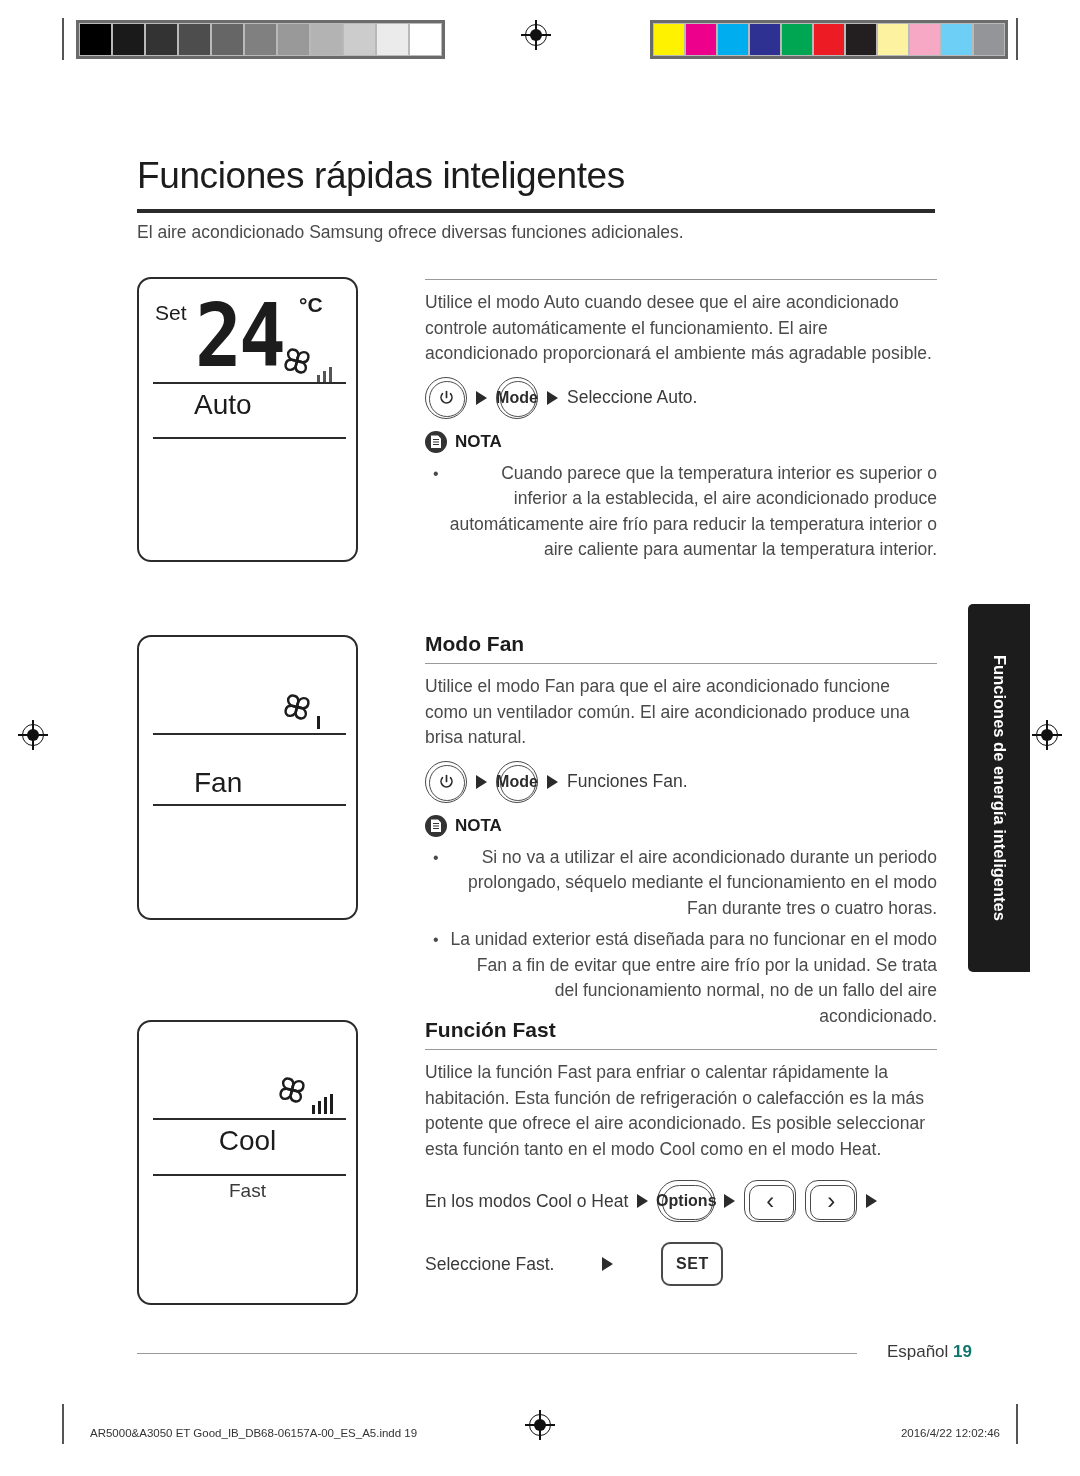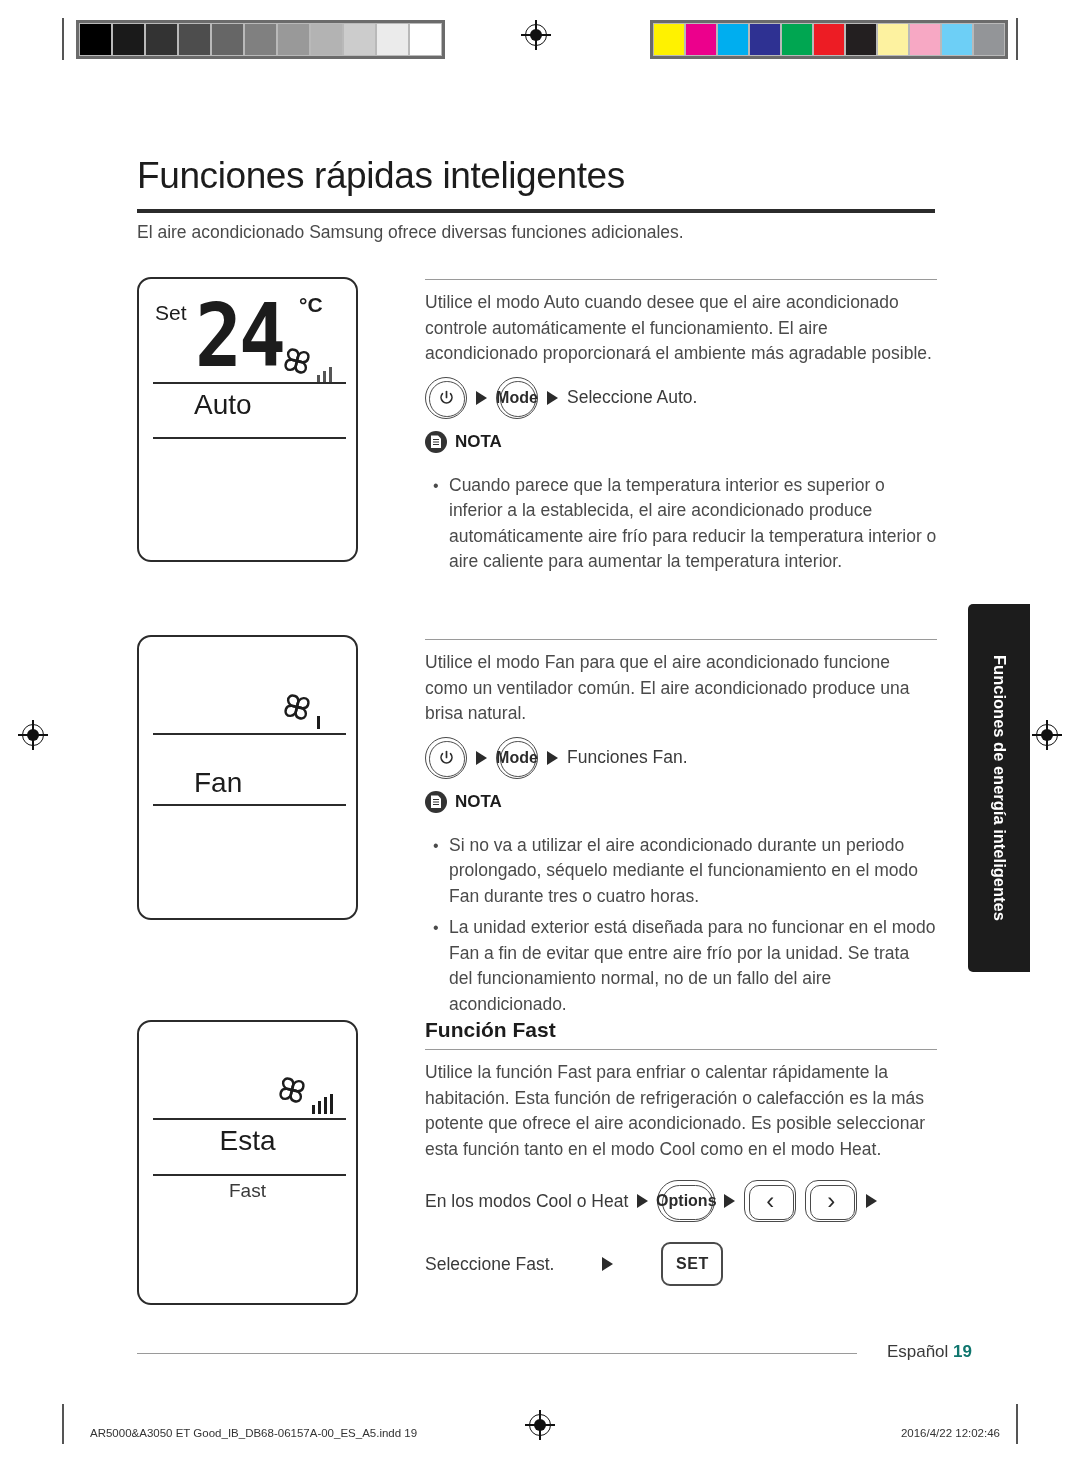--- a/index.html
+++ b/index.html
@@ -104,21 +104,21 @@
     width: 10px; height: 13px; background: #fff;
     clip-path: polygon(0 0, 70% 0, 100% 24%, 100% 100%, 0 100%);
   }
   .nota-ico::after {
     content: ""; position: absolute; left: 8px; top: 8px;
     width: 6px; height: 1px; background: #333;
     box-shadow: 0 2.5px 0 #333, 0 5px 0 #333;
   }
   .nota-label { font-size: 17px; font-weight: bold; color: #1c1c1c; }
 
-  ul.bullets { list-style: none; margin-top: 20px; }
+  ul.bullets { list-style: none; margin-top: 8px; text-align: right; }
   ul.bullets li {
     position: relative; padding-left: 24px; margin-bottom: 6px;
     font-size: 17.5px; line-height: 25.5px; color: #4a4a4a;
   }
   ul.bullets li::before {
     content: "•"; position: absolute; left: 8px; top: 0; color: #4a4a4a; font-size: 16px;
   }
 
   
   .seq { display: flex; align-items: center; gap: 9px; }
@@ -310,21 +310,21 @@
     </svg>
   </div>
   <div class="fan-bars" style="left:173px; top:72px; height:20px;">
     <i style="height:9px;  background:#1c1c1c;"></i>
     <i style="height:13px; background:#1c1c1c;"></i>
     <i style="height:17px; background:#1c1c1c;"></i>
     <i style="height:20px; background:#1c1c1c;"></i>
   </div>
 
   <div class="lcd-sep" style="top:96px;"></div>
-  <div class="mode-word center" style="top:103px;">Esta</div>
+  <div class="mode-word center" style="top:103px;">Cool</div>
   <div class="lcd-sep" style="top:152px;"></div>
   <div class="sub-word" style="top:158px;">Fast</div>
 </div>
 
 <div class="col" style="top:272px;">
   <div class="sec-rule"></div>
   <div class="para">Utilice el modo Auto cuando desee que el aire acondicionado controle automáticamente el funcionamiento. El aire acondicionado proporcionará el ambiente más agradable posible.</div>
 
   <div class="seq" style="margin-top:10px;">
     <div class="btn-round">
@@ -344,20 +344,21 @@
   <div class="nota-head" style="margin-top:12px;">
     <div class="nota-ico"></div>
     <div class="nota-label">NOTA</div>
   </div>
   <ul class="bullets">
     <li>Cuando parece que la temperatura interior es superior o inferior a la establecida, el aire acondicionado produce automáticamente aire frío para reducir la temperatura interior o aire caliente para aumentar la temperatura interior.</li>
   </ul>
 </div>
 
 <div class="col" style="top:632px;">
+  <div class="sec-head">Modo Fan</div>
   <div class="sec-rule"></div>
   <div class="para">Utilice el modo Fan para que el aire acondicionado funcione como un ventilador común. El aire acondicionado produce una brisa natural.</div>
 
   <div class="seq" style="margin-top:10px;">
     <div class="btn-round">
       <svg class="pwr-glyph" viewBox="0 0 20 20">
         <path d="M10 3 L10 10" stroke="#2b2b2b" stroke-width="2" stroke-linecap="round" fill="none"></path>
         <path d="M5.2 5.6 A6.4 6.4 0 1 0 14.8 5.6" stroke="#2b2b2b" stroke-width="2" fill="none" stroke-linecap="round"></path>
       </svg>
     </div>

